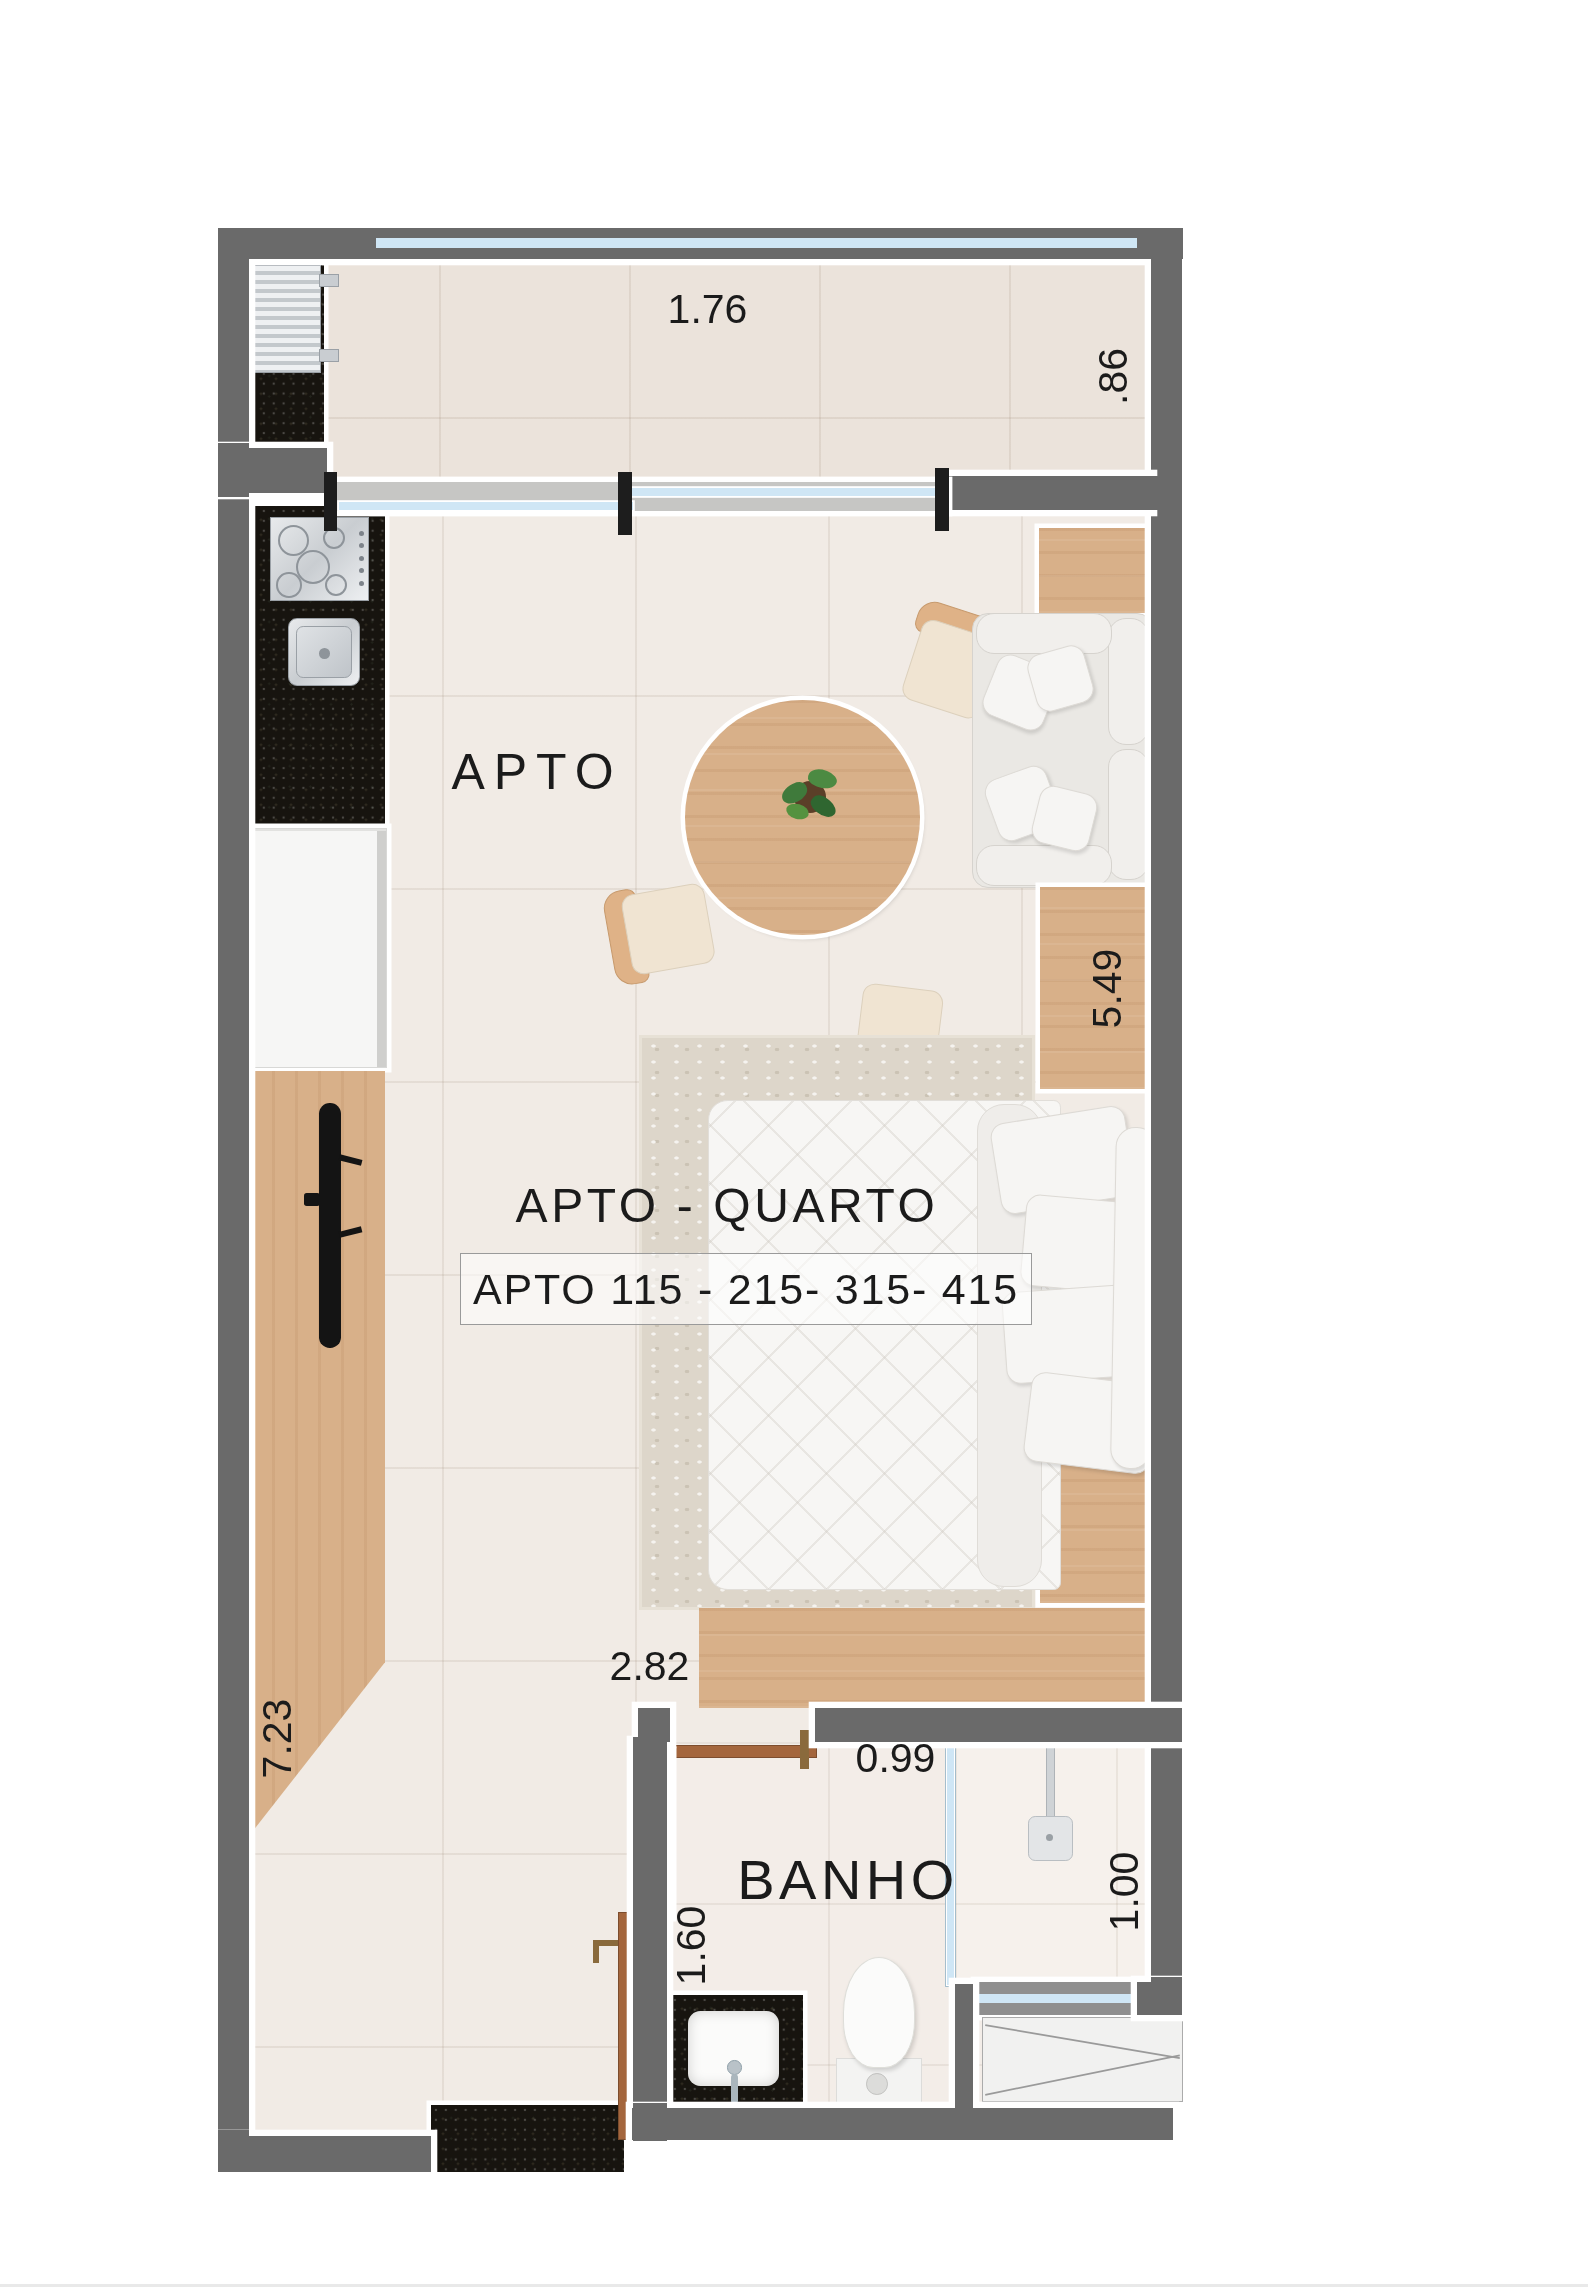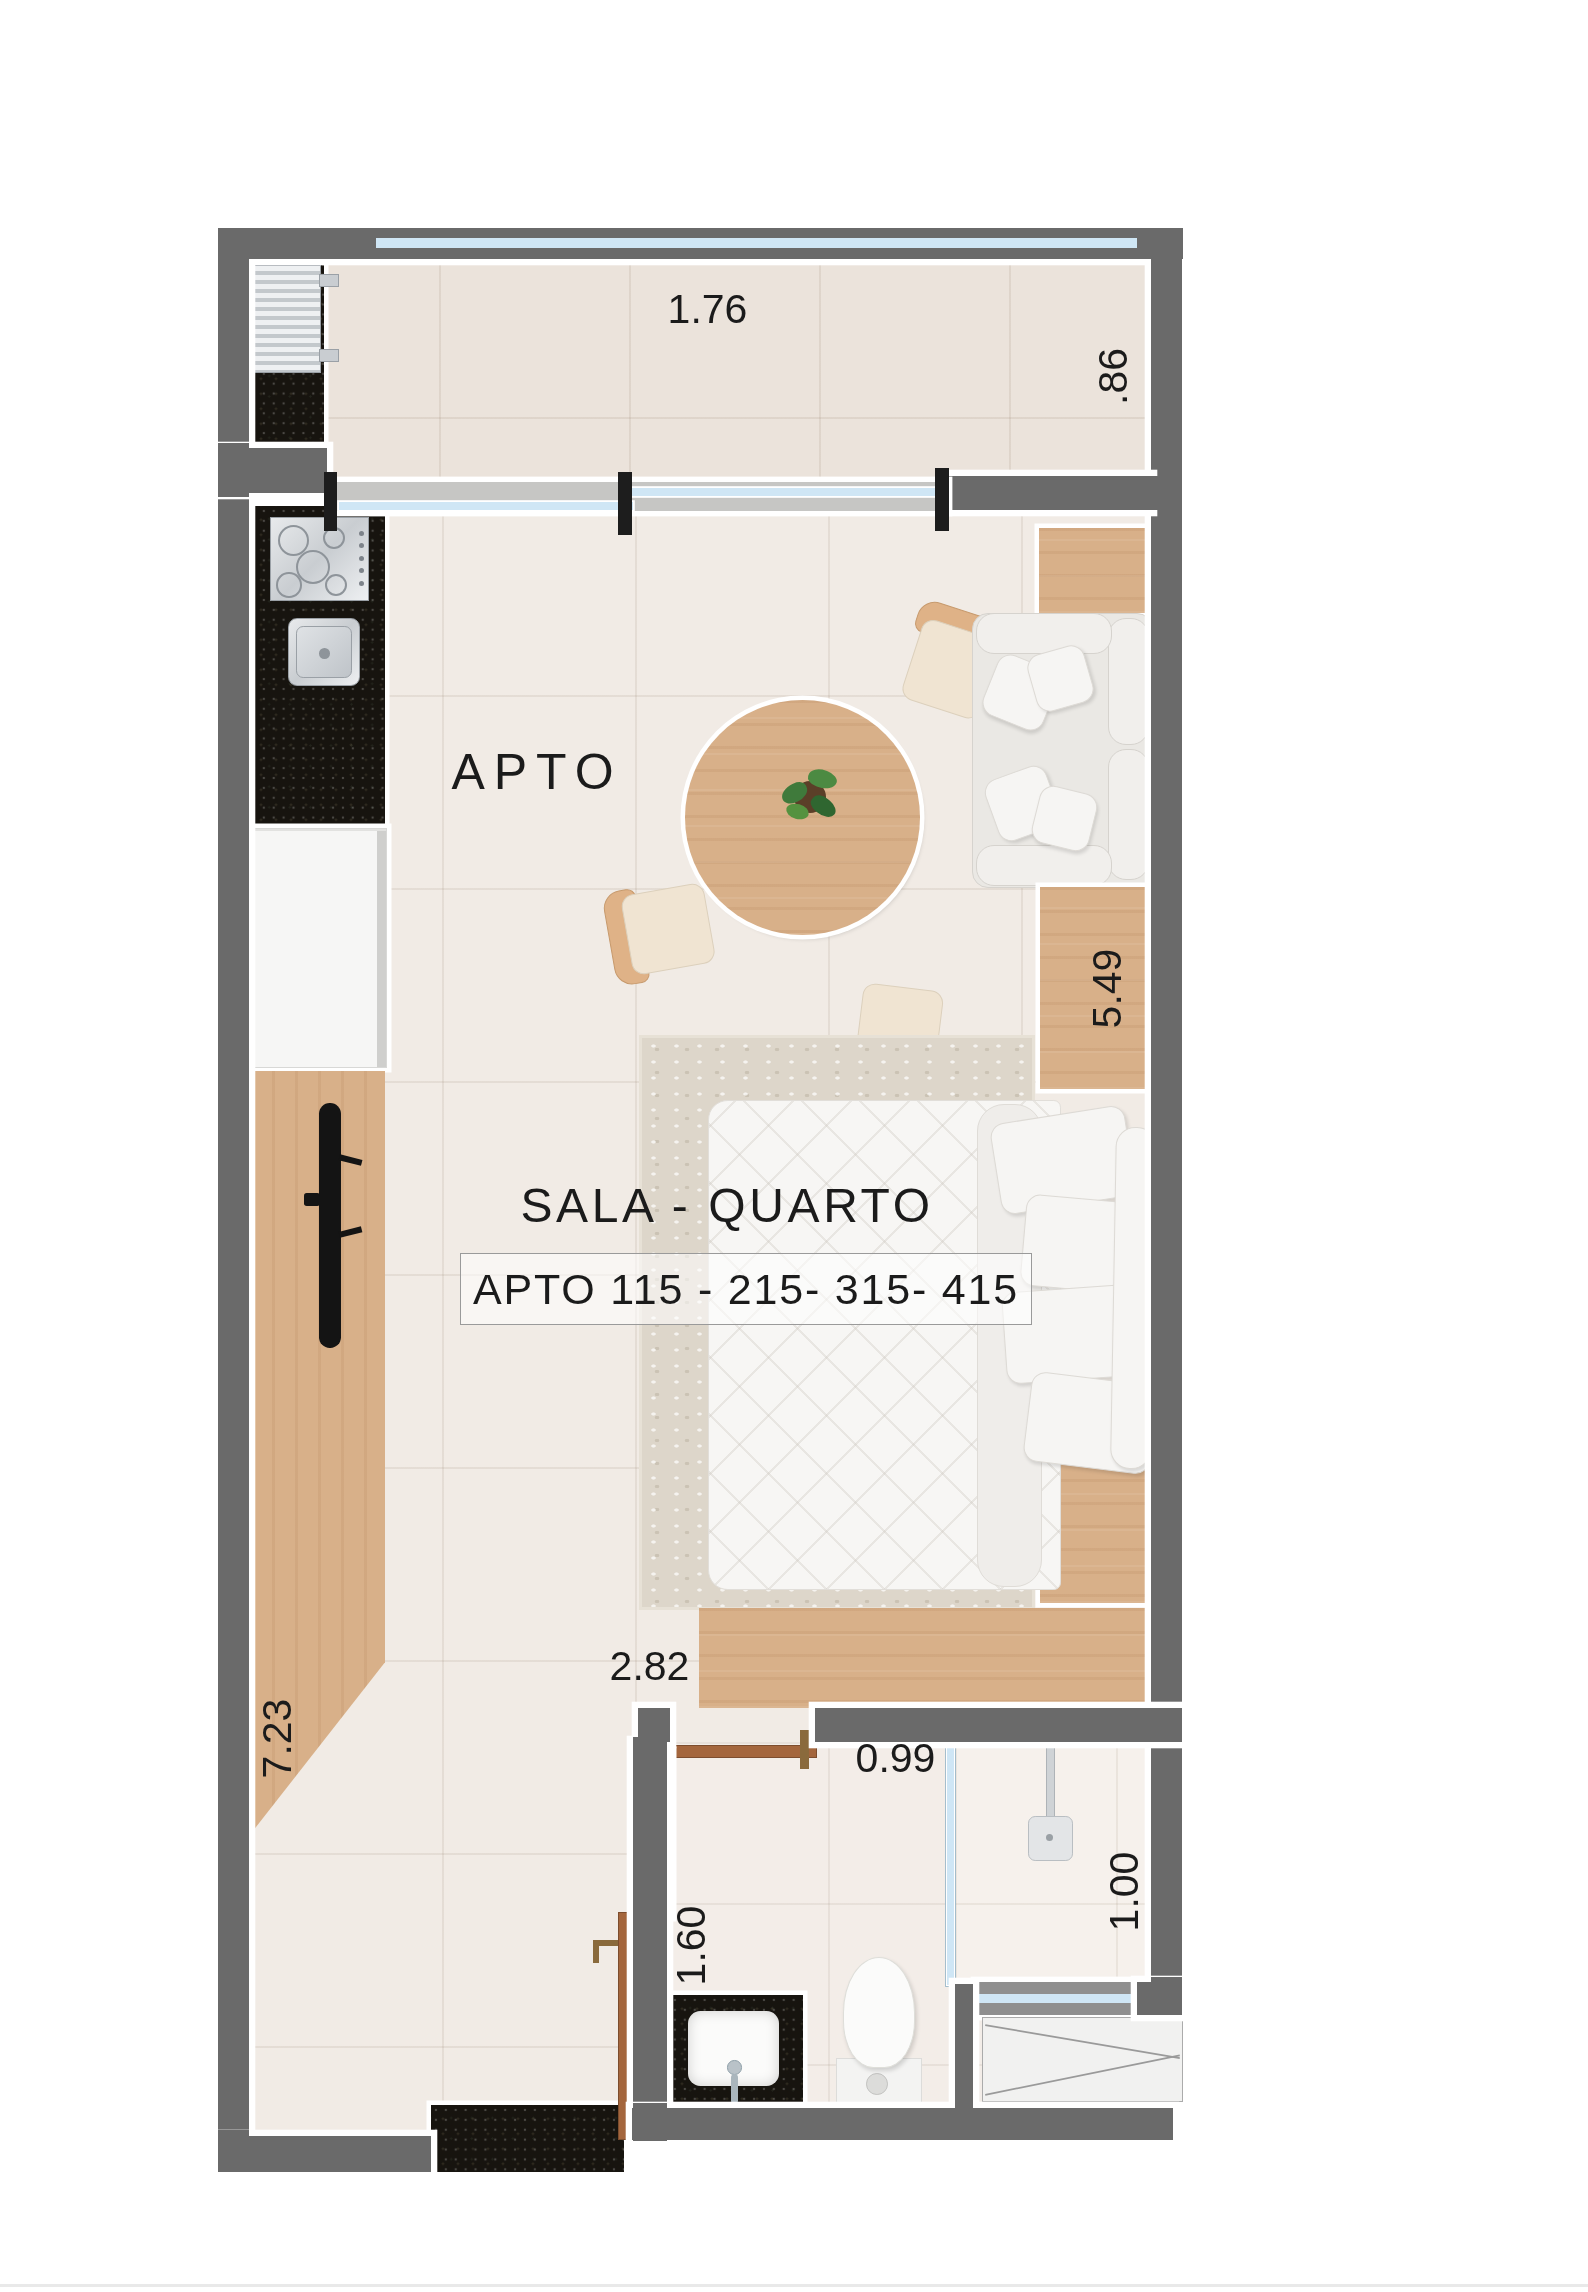--- a/index.html
+++ b/index.html
@@ -232,28 +232,29 @@
   <div class="abs wallpatch" style="left:1146px;top:1708px;width:36px;height:34px;"></div>
   <div class="abs wallpatch" style="left:955px;top:2101px;width:18px;height:39px;"></div>
 
   <div class="abs label ctr" style="left:627px;top:287px;width:161px;height:45px;font-size:41px;">1.76</div>
   <div class="abs label ctr rot" style="left:1042px;top:354px;width:143px;height:45px;font-size:41px;">.86</div>
 
   <div class="abs label ctr" style="left:407px;top:745px;width:260px;height:54px;font-size:50px;letter-spacing:9px;">APTO</div>
 
   <div class="abs label ctr rot" style="left:1036px;top:966px;width:143px;height:45px;font-size:41px;">5.49</div>
 
-  <div class="abs label ctr" style="left:472px;top:1180px;width:510px;height:52px;font-size:48px;letter-spacing:3.6px;">SALA - QUARTO</div>
+  <div class="abs label ctr" style="left:472px;top:1180px;width:510px;height:52px;font-size:48px;letter-spacing:3.6px;">APTO - QUARTO</div>
   <div class="abs ctr" style="left:460px;top:1253px;width:570px;height:70px;background:rgba(255,255,255,0.55);border:1.8px solid #9a9a9a;">
     <span class="label" style="font-size:43px;letter-spacing:1.8px;">APTO 115 - 215- 315- 415</span>
   </div>
 
   <div class="abs label ctr rot" style="left:206px;top:1716px;width:143px;height:45px;font-size:41px;">7.23</div>
 
   <div class="abs label ctr" style="left:569px;top:1644px;width:161px;height:45px;font-size:41px;">2.82</div>
 
   <div class="abs label ctr" style="left:815px;top:1736px;width:161px;height:45px;font-size:41px;">0.99</div>
+  <div class="abs label ctr" style="left:678px;top:1850px;width:340px;height:59px;font-size:56px;letter-spacing:4.5px;">BANHO</div>
   <div class="abs label ctr rot" style="left:620px;top:1923px;width:143px;height:45px;font-size:41px;">1.60</div>
   <div class="abs label ctr rot" style="left:1053px;top:1869px;width:143px;height:45px;font-size:41px;">1.00</div>
 
   <div class="abs" style="left:0;top:2284px;width:1589px;height:2.7px;background:#e9e9e9;"></div>
 </div>
 
 
 </body></html>

